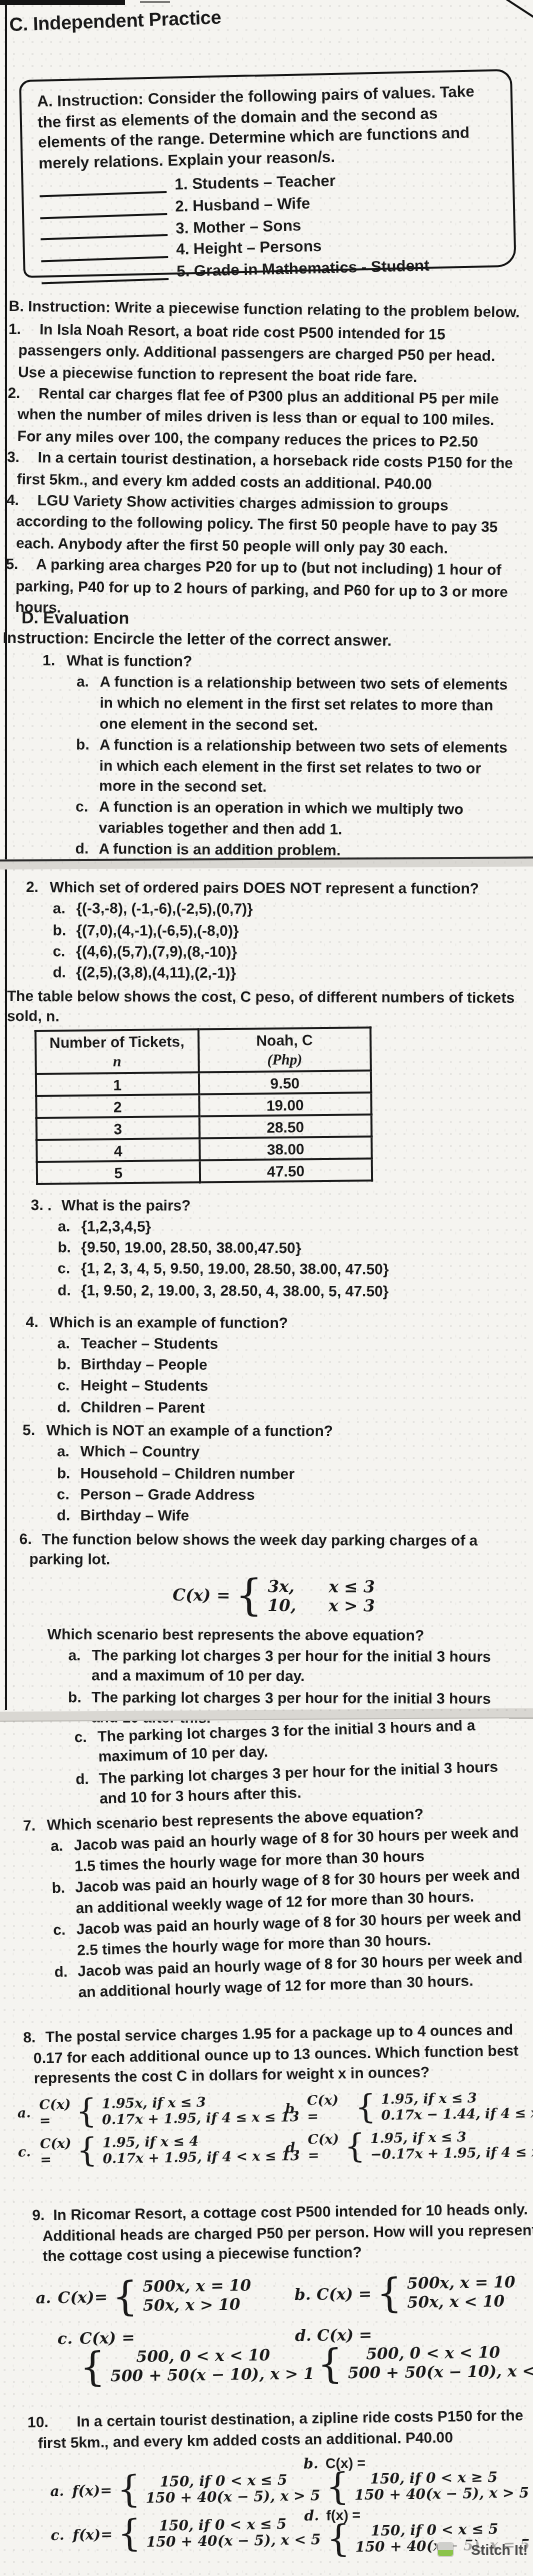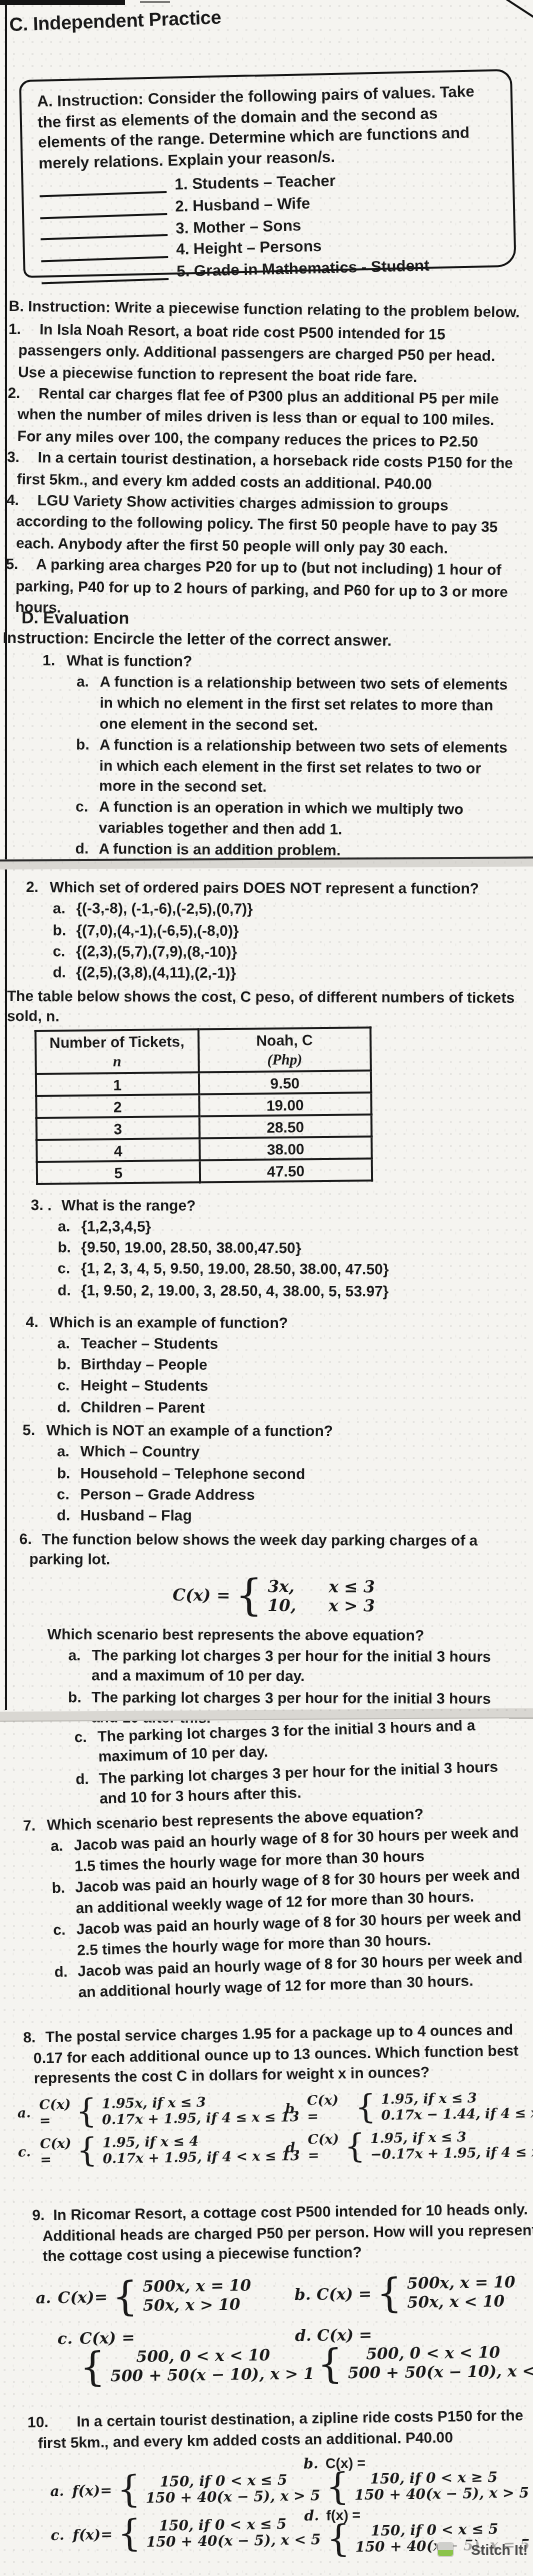--- a/index.html
+++ b/index.html
@@ -196,21 +196,21 @@
     <li class="opt">
       <span class="letter">a.</span>
       <span>{(-3,-8), (-1,-6),(-2,5),(0,7)}</span>
     </li>
     <li class="opt">
       <span class="letter">b.</span>
       <span>{(7,0),(4,-1),(-6,5),(-8,0)}</span>
     </li>
     <li class="opt">
       <span class="letter">c.</span>
-      <span>{(2,3),(5,7),(7,9),(8,-10)}</span>
+      <span>{(4,6),(5,7),(7,9),(8,-10)}</span>
     </li>
     <li class="opt">
       <span class="letter">d.</span>
       <span>{(2,5),(3,8),(4,11),(2,-1)}</span>
     </li>
   </ul>
   <p class="para q" style="margin:2.8px 0 1.4px 1.4px;width:515px;">
     <span>The table below shows the cost, C peso, of different numbers of tickets sold, n.</span>
   </p>
   <table class="tix" style="margin:2.8px 0 5.7px 28.5px;transform:rotate(-.8deg);transform-origin:left top;">
@@ -245,38 +245,38 @@
       </tr>
       <tr>
         <td>5</td>
         <td>47.50</td>
       </tr>
     </tbody>
   </table>
 
   <p class="para q" style="margin:10px 0 0 26px;">
     <span class="num" style="margin-right:5.7px;">3. .</span>
-    <span>What is the range?</span>
+    <span>What is the pairs?</span>
   </p>
   <ul class="opts" style="margin-left:53px;">
     <li class="opt">
       <span class="letter">a.</span>
       <span>{1,2,3,4,5}</span>
     </li>
     <li class="opt">
       <span class="letter">b.</span>
       <span>{9.50, 19.00, 28.50, 38.00,47.50}</span>
     </li>
     <li class="opt">
       <span class="letter">c.</span>
       <span>{1, 2, 3, 4, 5, 9.50, 19.00, 28.50, 38.00, 47.50}</span>
     </li>
     <li class="opt">
       <span class="letter">d.</span>
-      <span>{1, 9.50, 2, 19.00, 3, 28.50, 4, 38.00, 5, 53.97}</span>
+      <span>{1, 9.50, 2, 19.00, 3, 28.50, 4, 38.00, 5, 47.50}</span>
     </li>
   </ul>
 
   <p class="para q" style="margin:11.4px 0 0 21.4px;">
     <span class="num" style="margin-right:7.1px;">4.</span>
     <span>Which is an example of function?</span>
   </p>
   <ul class="opts" style="margin-left:53px;">
     <li class="opt">
       <span class="letter">a.</span>
@@ -300,29 +300,29 @@
     <span class="num" style="margin-right:7.1px;">5.</span>
     <span>Which is NOT an example of a function?</span>
   </p>
   <ul class="opts" style="margin-left:53px;">
     <li class="opt">
       <span class="letter">a.</span>
       <span>Which – Country</span>
     </li>
     <li class="opt">
       <span class="letter">b.</span>
-      <span>Household – Telephone second</span>
+      <span>Household – Children number</span>
     </li>
     <li class="opt">
       <span class="letter">c.</span>
       <span>Person – Grade Address</span>
     </li>
     <li class="opt">
       <span class="letter">d.</span>
-      <span>Husband – Flag</span>
+      <span>Birthday – Wife</span>
     </li>
   </ul>
 
   <p class="para q hang" style="margin:2.8px 0 0 15.7px;width:498px;">
     <span class="num" style="margin-right:5.7px;">6.</span>
     <span>The function below shows the week day parking charges of a parking lot.</span>
   </p>
   <div class="pw q6f math" style="margin:5.7px 0 4.3px 169px;">
     <span>C(x) =</span>
     <span class="brace">{</span>

